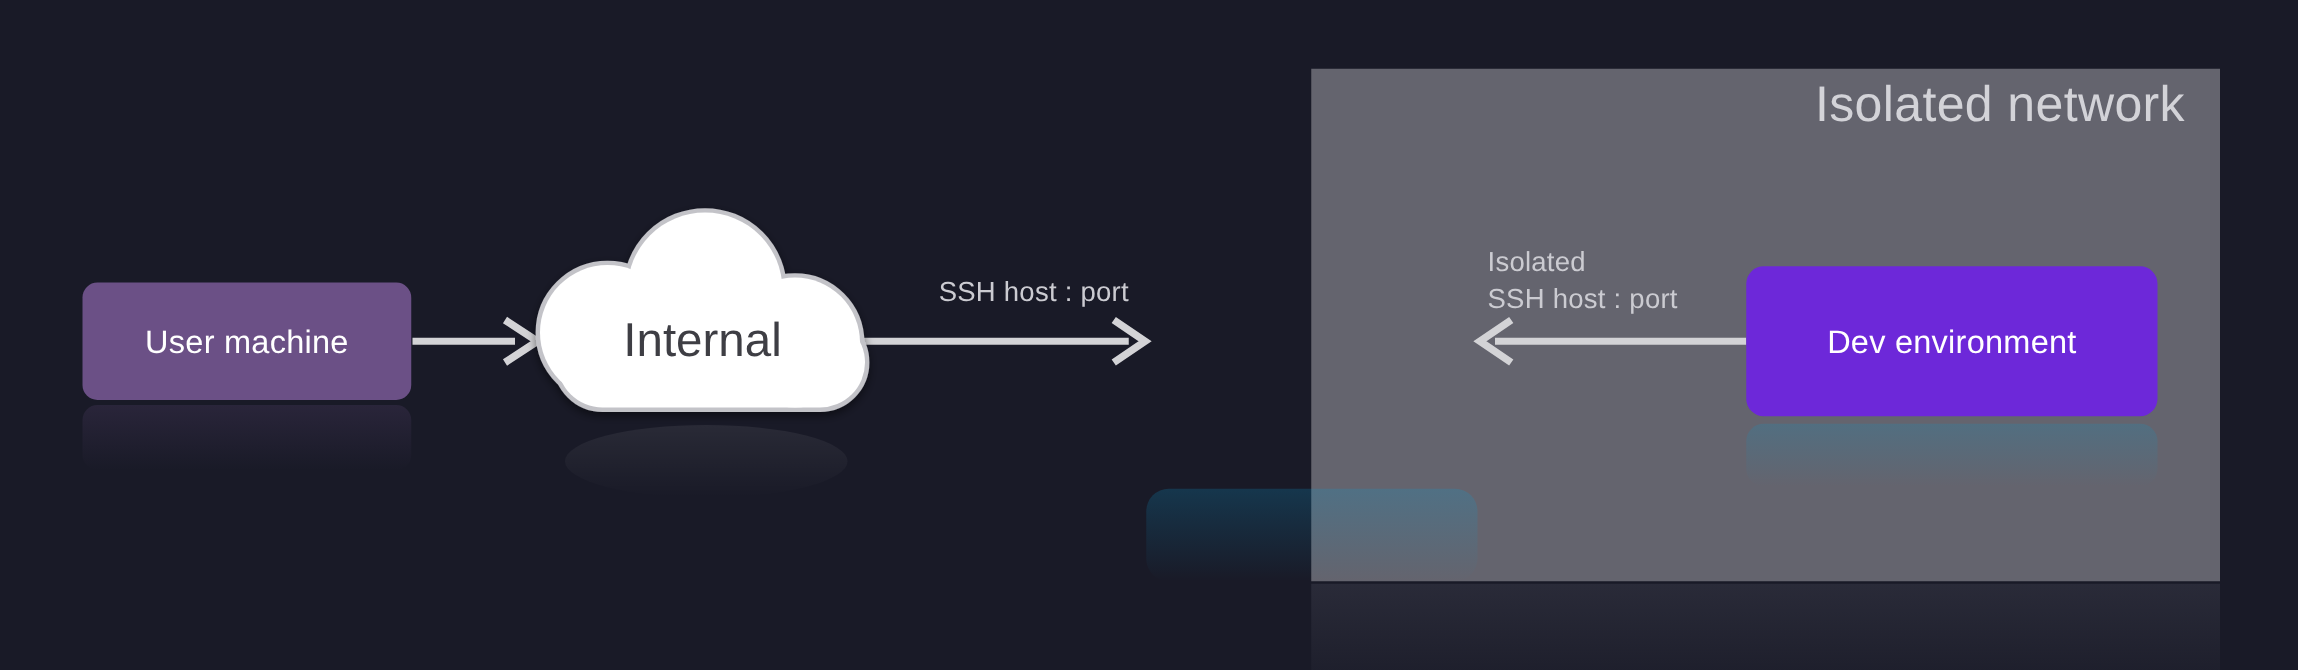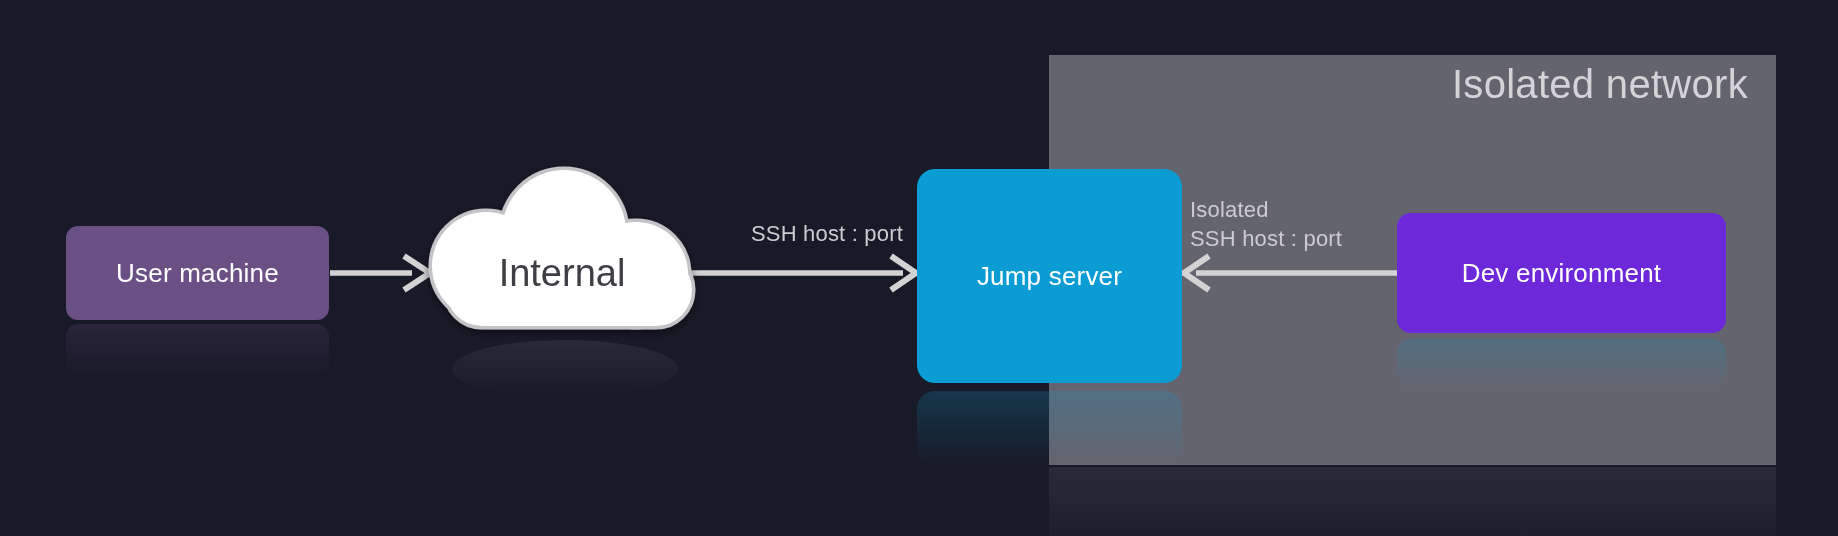--- a/index.html
+++ b/index.html
@@ -160,23 +160,20 @@
       <g class="cloud-cover">
         <circle cx="58" cy="102" r="54"></circle>
         <circle cx="136" cy="68" r="62"></circle>
         <circle cx="208" cy="110" r="52"></circle>
         <rect x="18" y="90" width="246" height="72" rx="36"></rect>
       </g>
     </svg>
     <div class="cloud-label">Internal</div>
   </div>
 
-  <div class="node node-jump" style="background: rgb(10, 156, 211); color: rgb(255, 255, 255);">
-    <span>Jump server</span>
-  </div>
 
   <div class="node node-dev" style="background: #6d28d9; color: rgb(255, 255, 255);">
     <span>Dev environment</span>
   </div>
 
   <div class="edge-label label-ssh" style="--edge-label: #cbcbd1;">SSH host : port</div>
 
   <div class="edge-label label-internal" style="--edge-label: #cbcbd1;">
     <div>Isolated</div>
     <div>SSH host : port</div>

